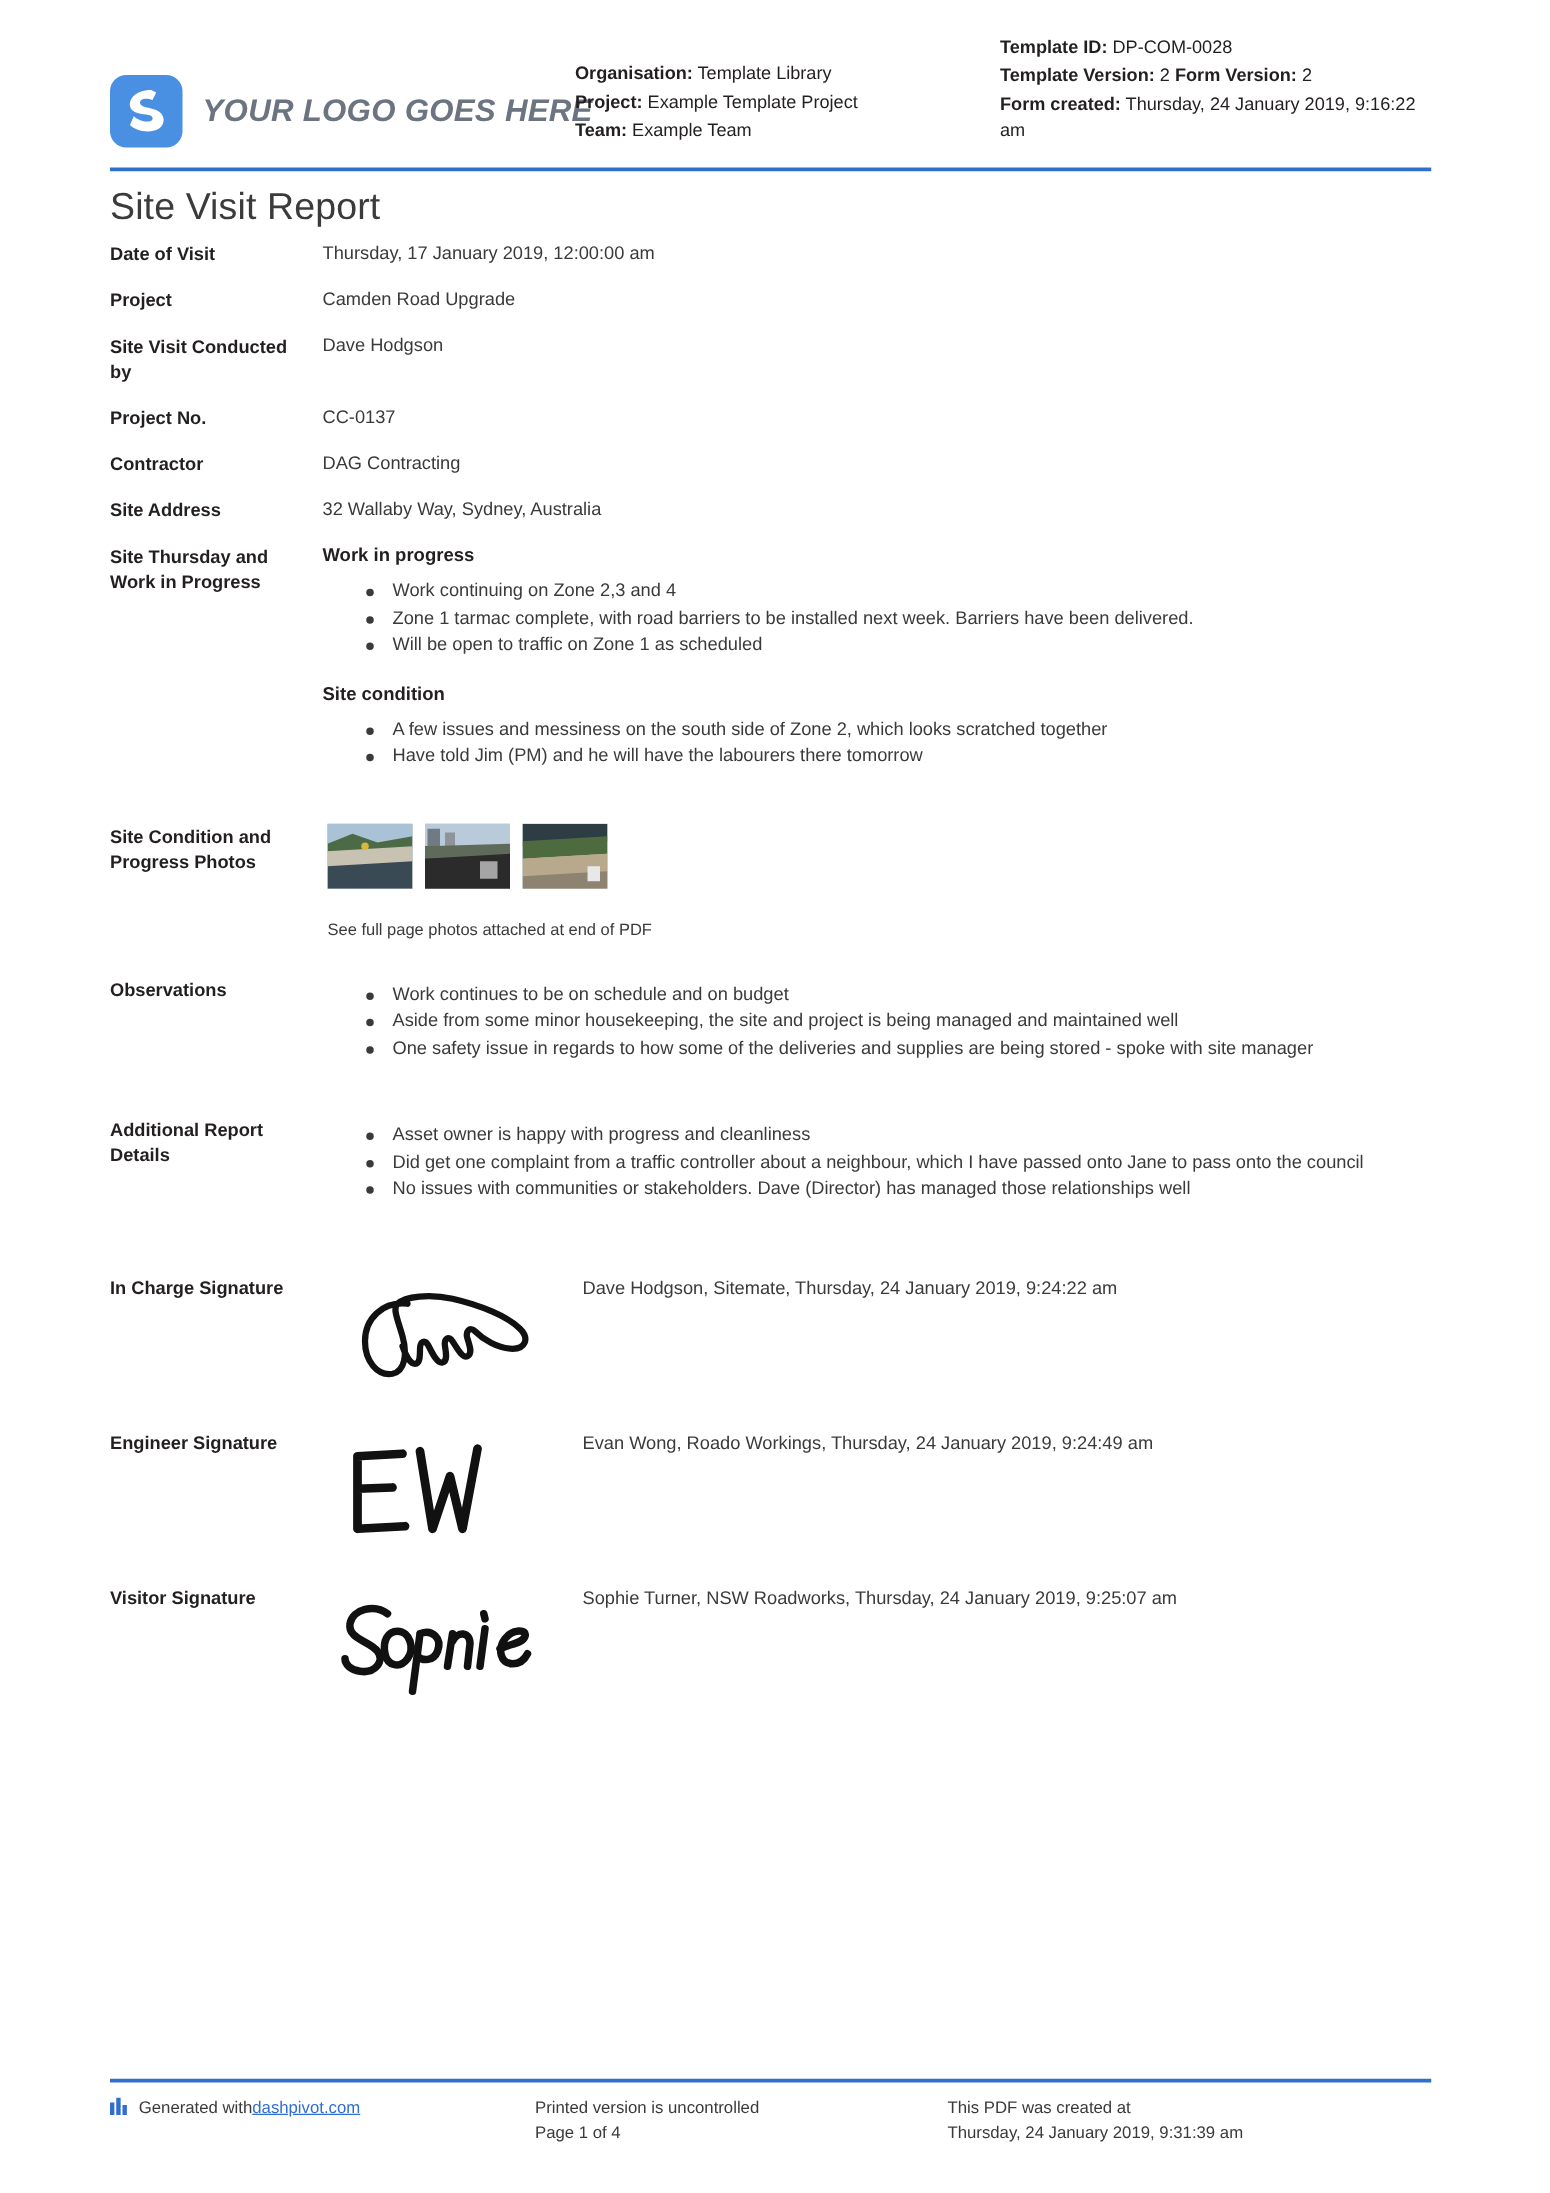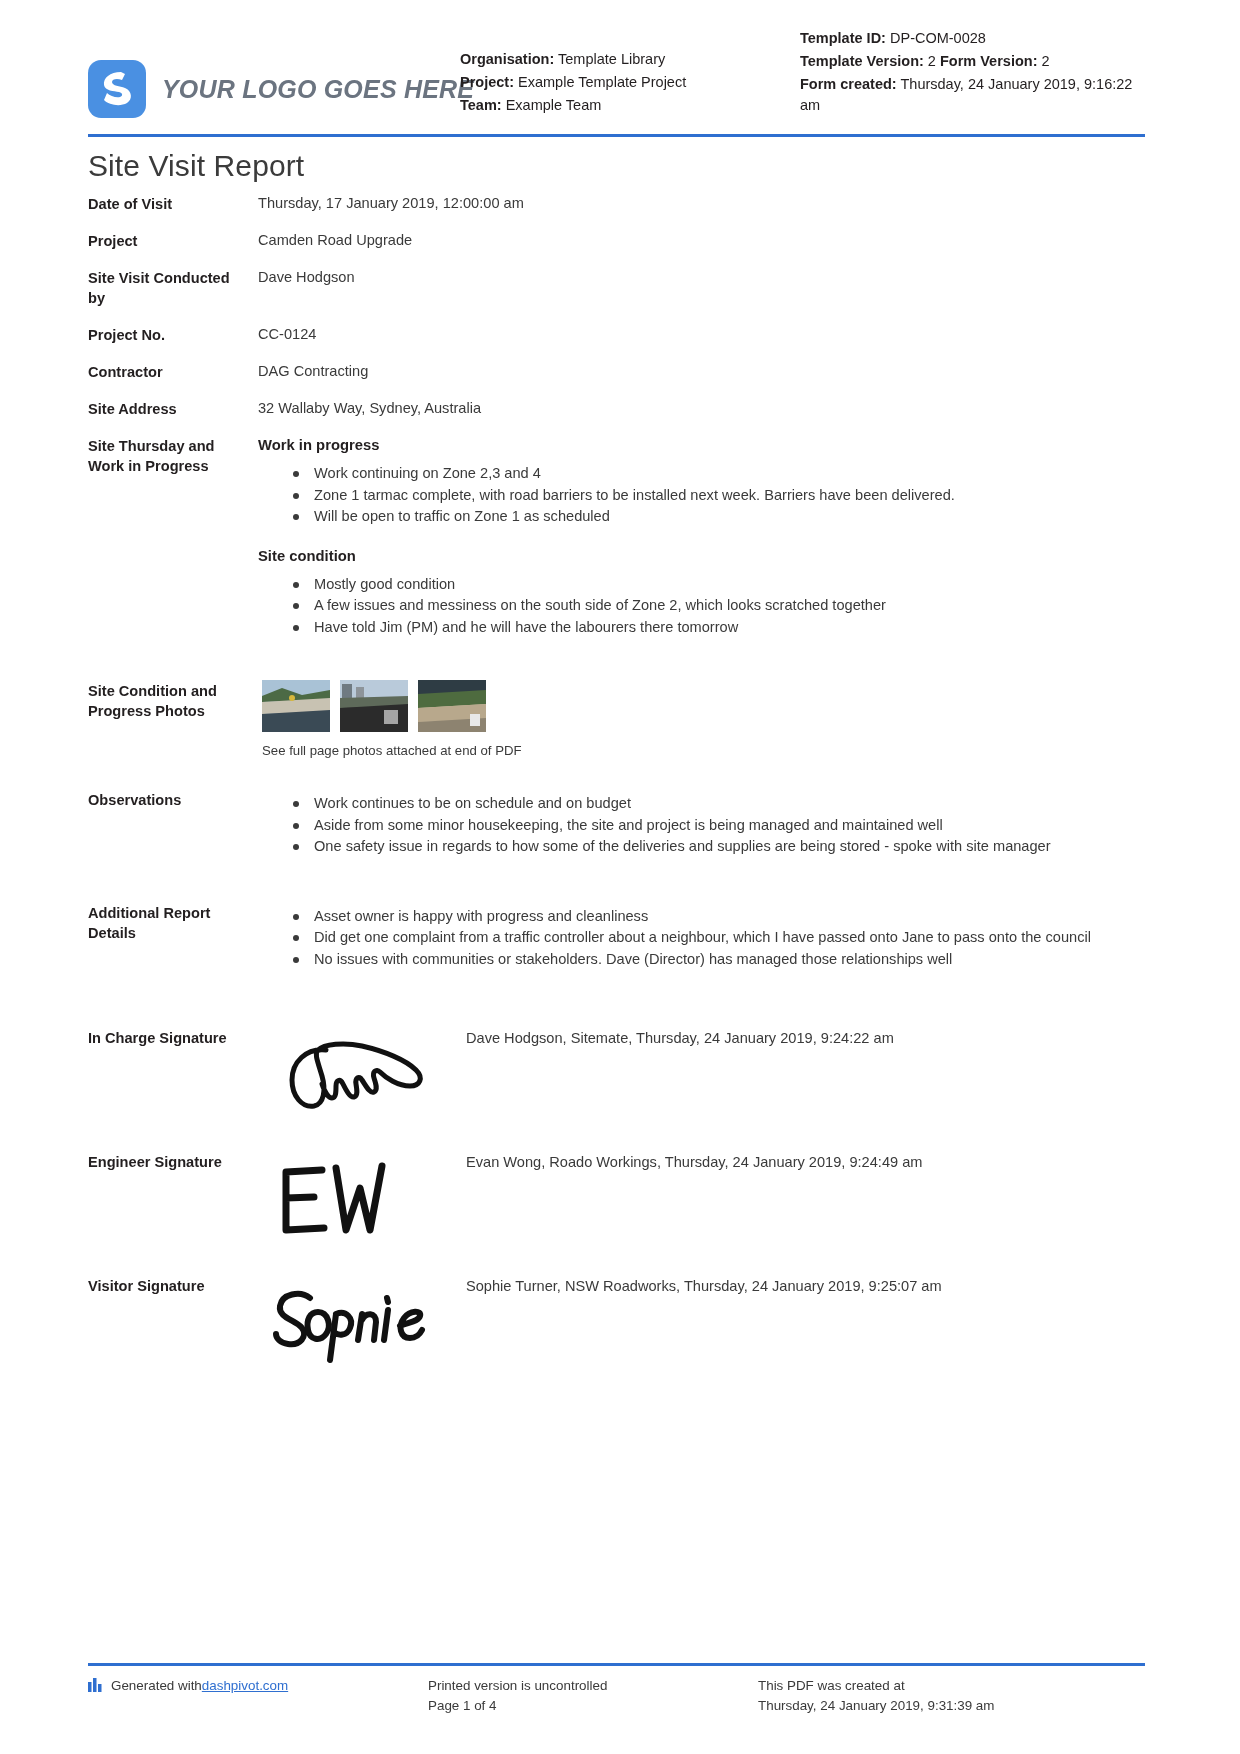--- a/index.html
+++ b/index.html
@@ -137,21 +137,21 @@
   .thumb {
     width: 68px; height: 52px;
     overflow: hidden;
     position: relative;
     background: #9aa;
   }
   .thumb svg { display: block; }
   .photo-caption {
     font-size: 13.2px;
     color: #3a3a3a;
-    margin-top: 9px;
+    margin-top: 23px;
     padding-left: 4px;
   }
 
   
   .sig-row {
     display: flex;
     align-items: flex-start;
     margin-bottom: 10px;
   }
   .sig-row .label {
@@ -264,21 +264,21 @@
       <div class="value">Camden Road Upgrade</div>
     </div>
 
     <div class="row">
       <div class="label">Site Visit Conducted by</div>
       <div class="value">Dave Hodgson</div>
     </div>
 
     <div class="row">
       <div class="label">Project No.</div>
-      <div class="value">CC-0124</div>
+      <div class="value">CC-0137</div>
     </div>
 
     <div class="row">
       <div class="label">Contractor</div>
       <div class="value">DAG Contracting</div>
     </div>
 
     <div class="row">
       <div class="label">Site Address</div>
       <div class="value">32 Wallaby Way, Sydney, Australia</div>
@@ -289,21 +289,20 @@
       <div class="value">
         <div class="subhead">Work in progress</div>
         <ul class="bullets">
           <li>Work continuing on Zone 2,3 and 4</li>
           <li>Zone 1 tarmac complete, with road barriers to be installed next week. Barriers have been delivered.</li>
           <li>Will be open to traffic on Zone 1 as scheduled</li>
         </ul>
         <div class="gap-block"></div>
         <div class="subhead">Site condition</div>
         <ul class="bullets">
-          <li>Mostly good condition</li>
           <li>A few issues and messiness on the south side of Zone 2, which looks scratched together</li>
           <li>Have told Jim (PM) and he will have the labourers there tomorrow</li>
         </ul>
       </div>
     </div>
 
     <div style="height:26px"></div>
 
     <div class="row">
       <div class="label">Site Condition and Progress Photos</div>

